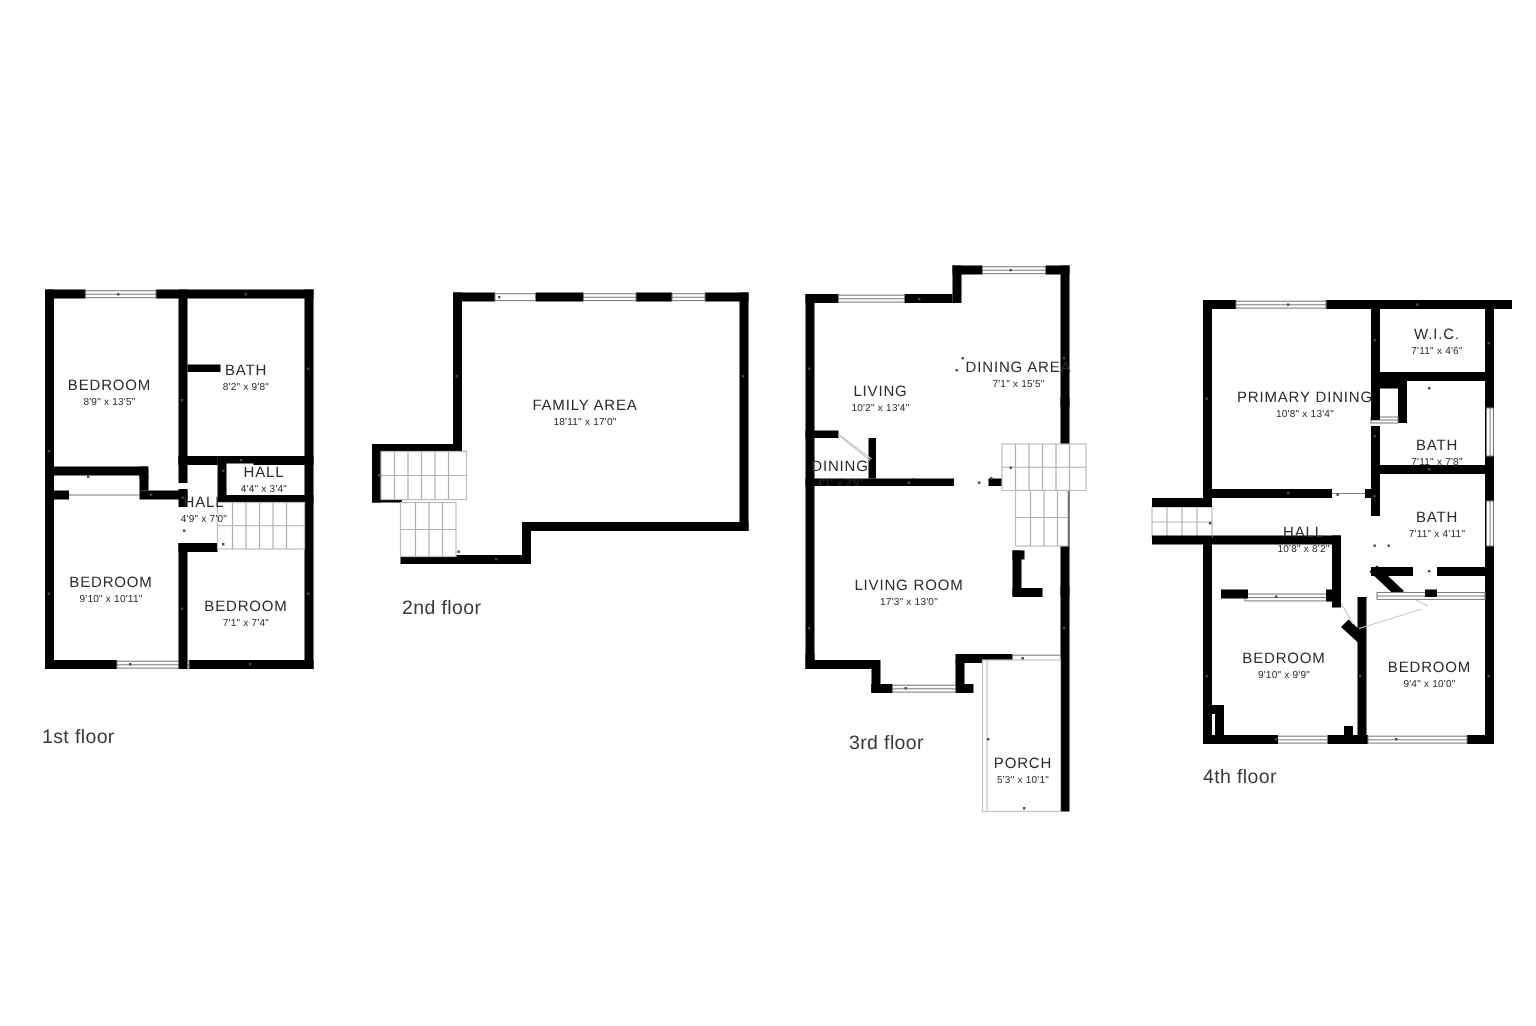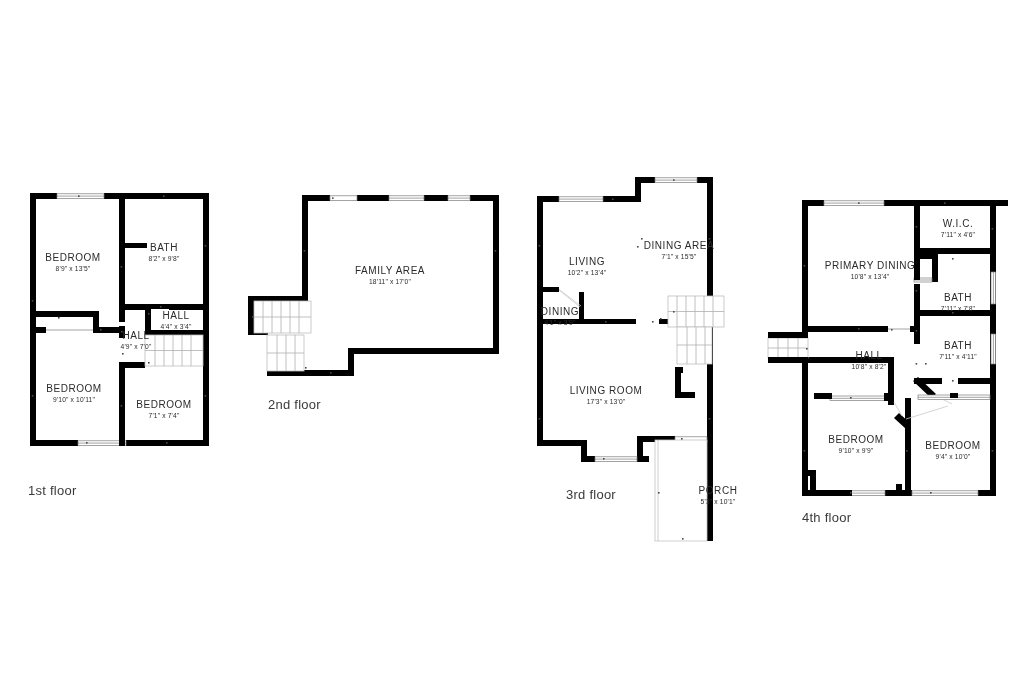--- a/index.html
+++ b/index.html
@@ -356,21 +356,21 @@
     <span class="rdim">7'1" x 15'5"</span>
   </div>
   <div class="room-label" style="left:534px; top:306px; width:52px;">
     <span class="rname">DINING</span>
     <span class="rdim">4'1" x 3'9"</span>
   </div>
   <div class="room-label" style="left:562px; top:385px; width:88px;">
     <span class="rname">LIVING ROOM</span>
     <span class="rdim">17'3" x 13'0"</span>
   </div>
-  <div class="room-label" style="left:655px; top:485px; width:54px;margin-left:36px;">
+  <div class="room-label" style="left:655px; top:504px; width:54px;">
     <span class="rname">PORCH</span>
     <span class="rdim">5'3" x 10'1"</span>
   </div>
   <div class="floor-caption" style="left:566px; top:487px;text-align:right;">3rd floor</div>
 
   <svg class="plan" viewBox="0 0 1024 684">
 
     <rect class="wall" x="802" y="200" width="6" height="130"></rect>
     <rect class="wall" x="802" y="326" width="6" height="18"></rect>
     <rect class="wall" x="802" y="360" width="6" height="136"></rect>

